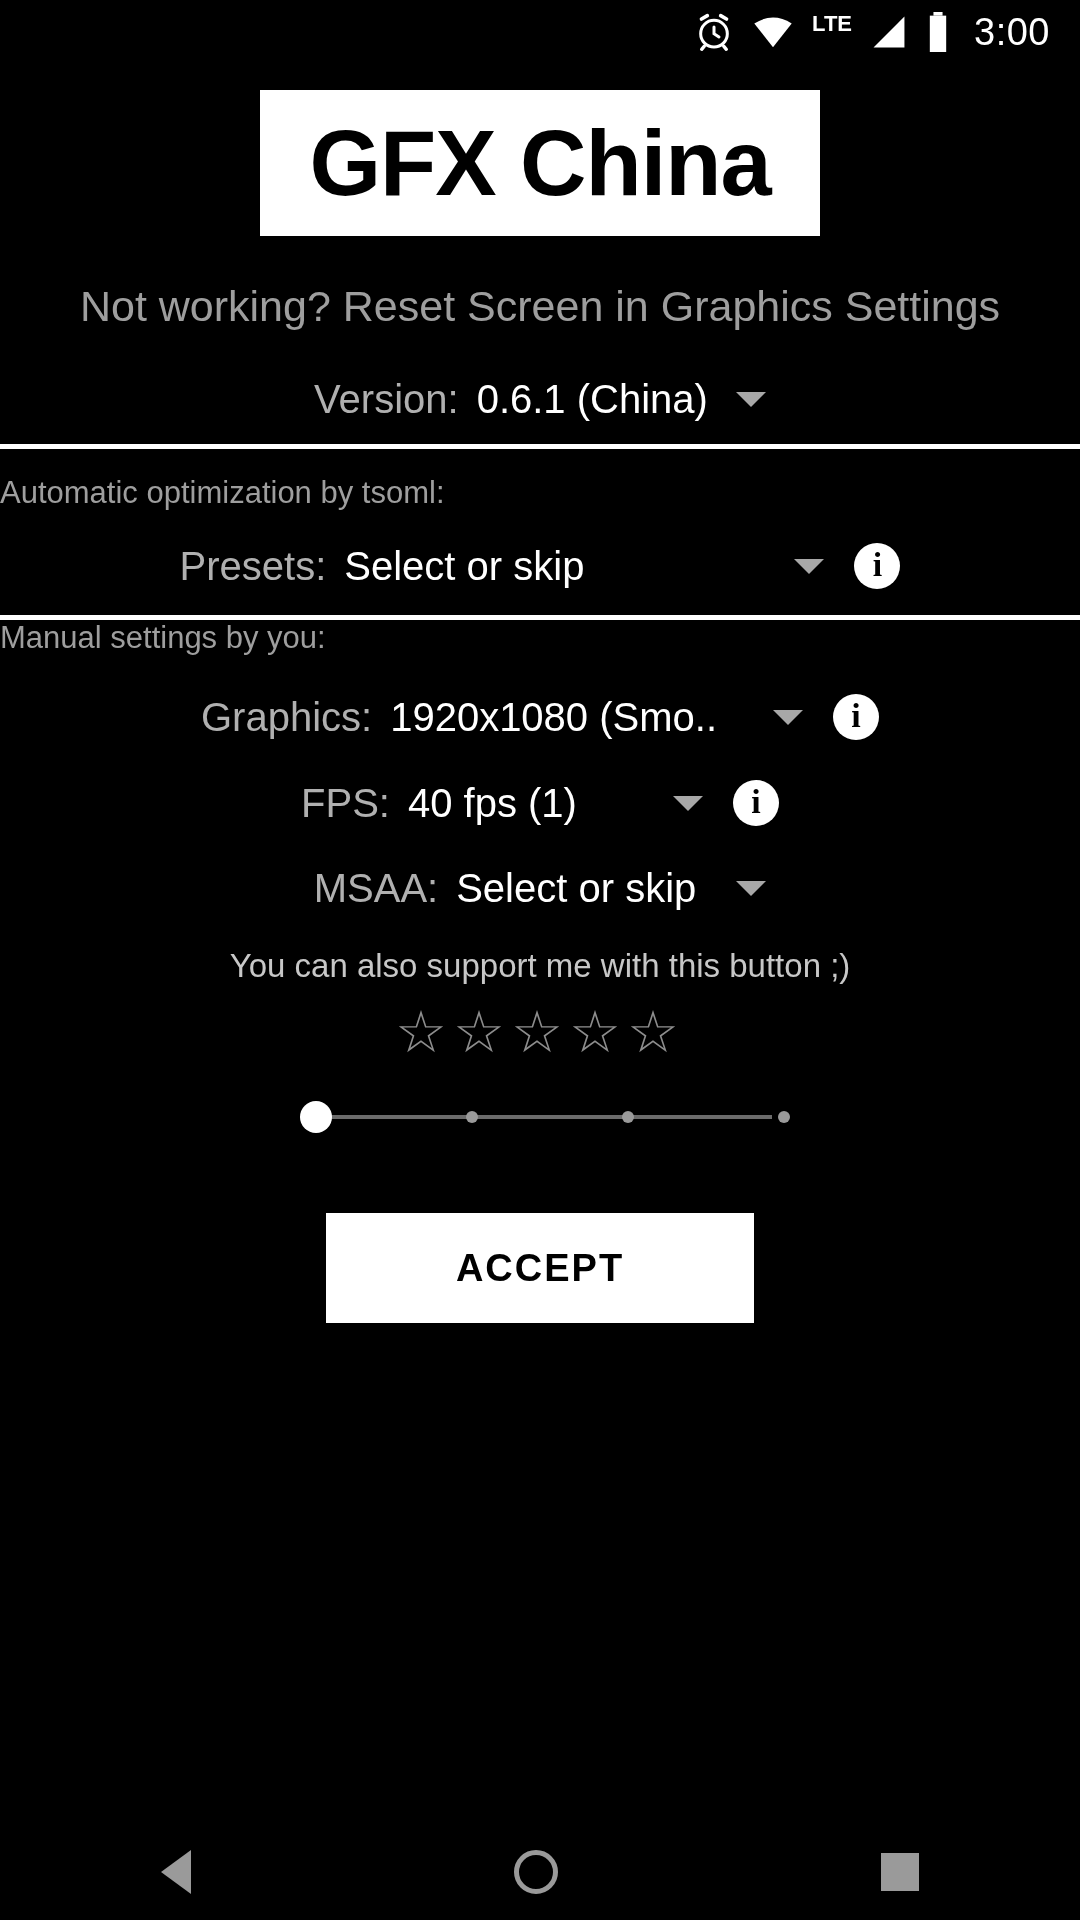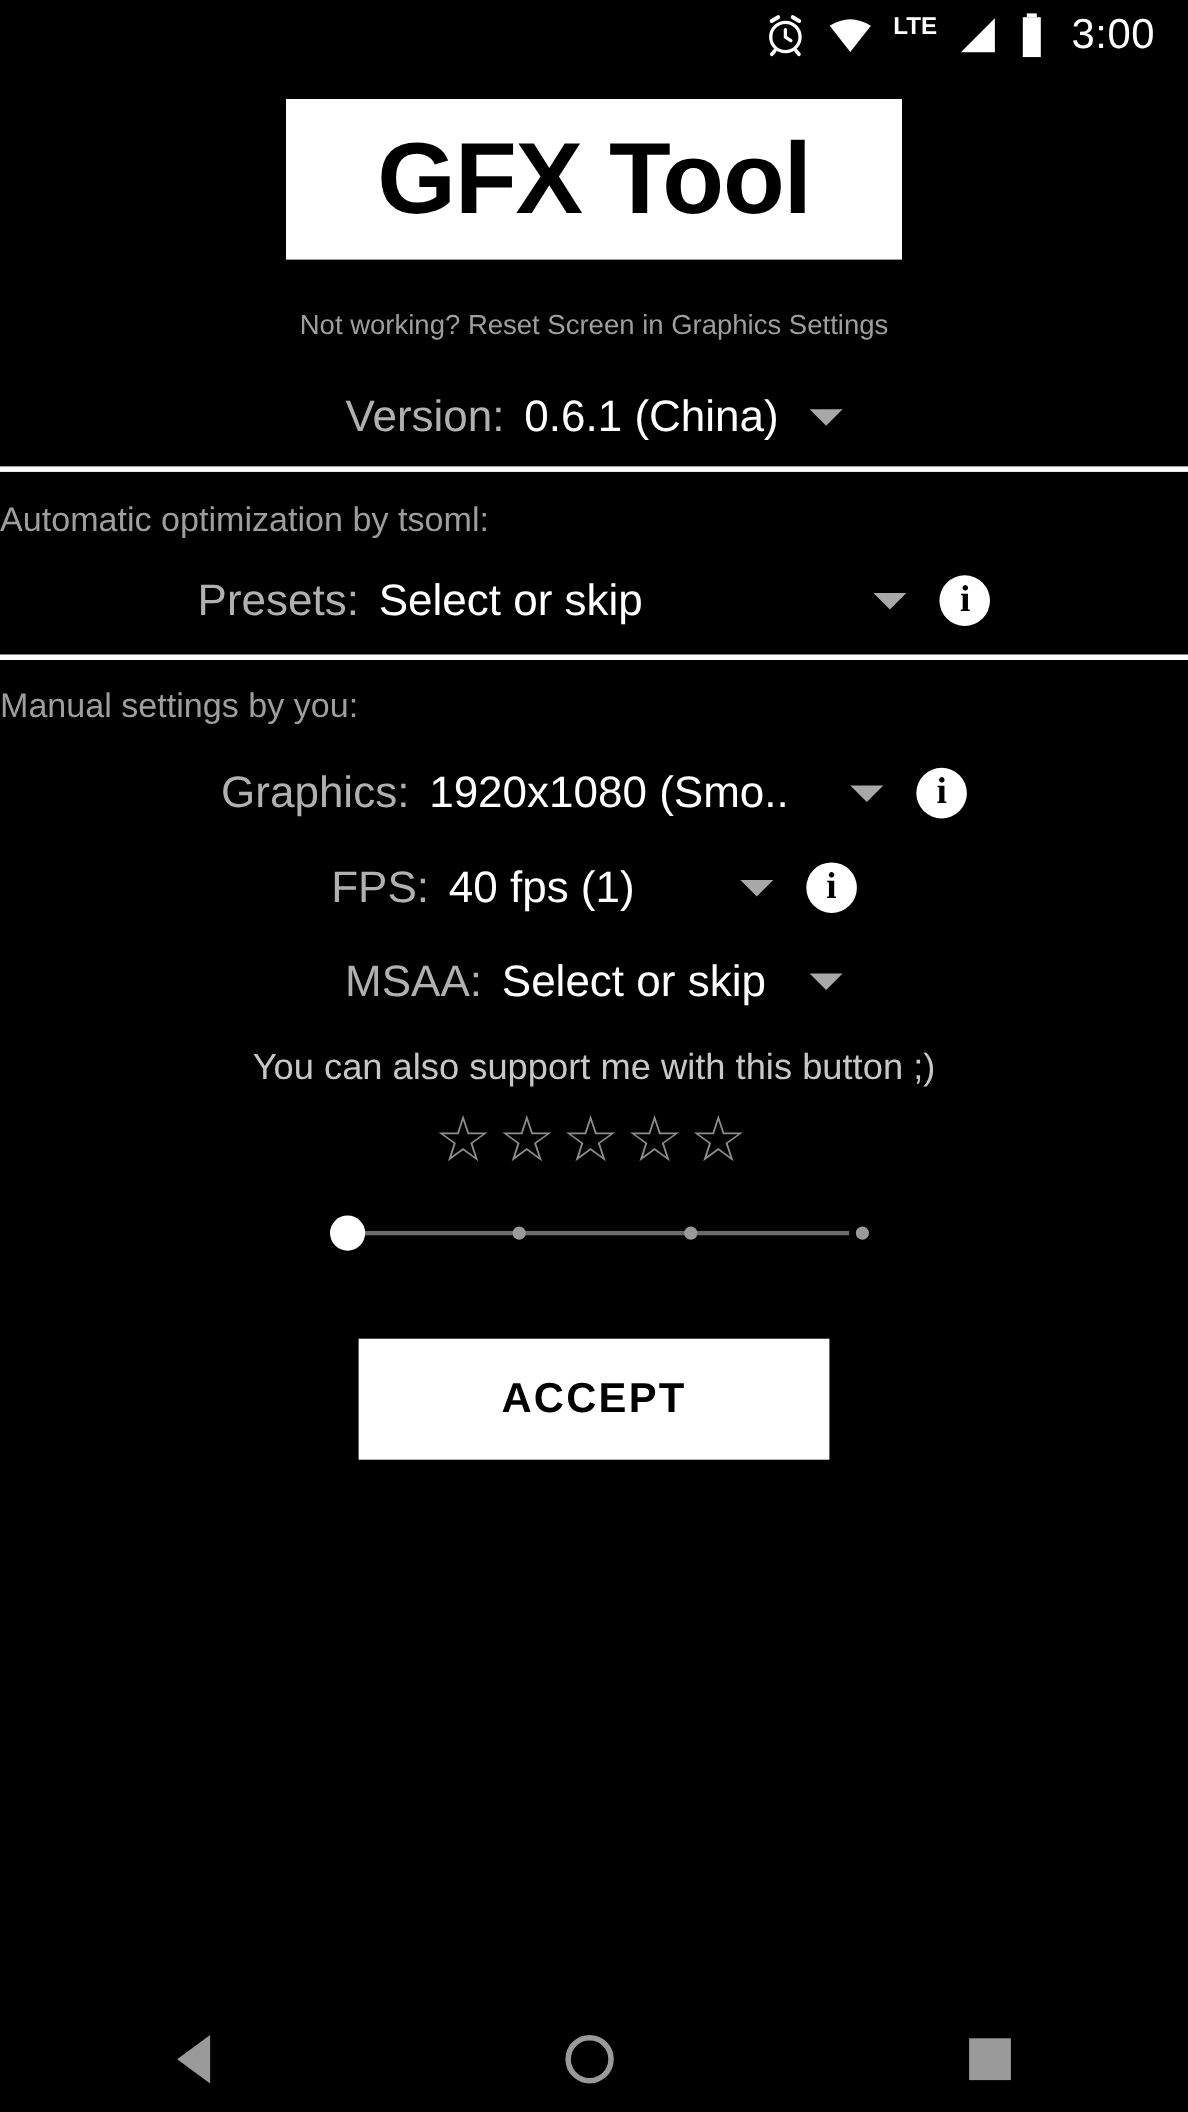--- a/index.html
+++ b/index.html
@@ -52,21 +52,21 @@
     color: #000;
     font-size: 92px;
     font-weight: bold;
     letter-spacing: -1px;
     line-height: 1;
   }
 
   
   .hint {
     color: #9e9e9e;
-    font-size: 25px;
+    font-size: 43px;
     text-align: center;
     margin-top: 46px;
   }
   .section-caption {
     color: #9e9e9e;
     font-size: 31px;
     text-align: left;
   }
 
   
@@ -126,21 +126,21 @@
 
   .divider {
     width: 100%;
     height: 5px;
     background: #ffffff;
   }
 
   
   .panel-top { padding-bottom: 22px; }
   .panel-auto { padding: 26px 0 26px 0; }
-  .panel-manual { padding-top: 24px; }
+  .panel-manual { }
 
   
   .support-text {
     color: #c7c7c7;
     font-size: 33px;
     text-align: center;
     margin-top: 36px;
   }
   .stars {
     text-align: center;
@@ -271,21 +271,21 @@
         <rect x="1.5" y="2" width="9" height="20" fill="#fff"></rect>
       </svg>
     </span>
     <span class="clock">3:00</span>
   </div>
 
   <div class="panel-top">
 
     <div class="banner-wrap">
       <div class="banner">
-        <span class="banner-text">GFX Tool</span>
+        <span class="banner-text">GFX China</span>
       </div>
     </div>
 
     <div class="hint">Not working? Reset Screen in Graphics Settings</div>
 
     <div class="row" style="margin-top:46px;">
       <div class="row-inner">
         <span class="label">Version:</span>
         <div class="spinner">
           <span class="value">0.6.1 (China)</span>

